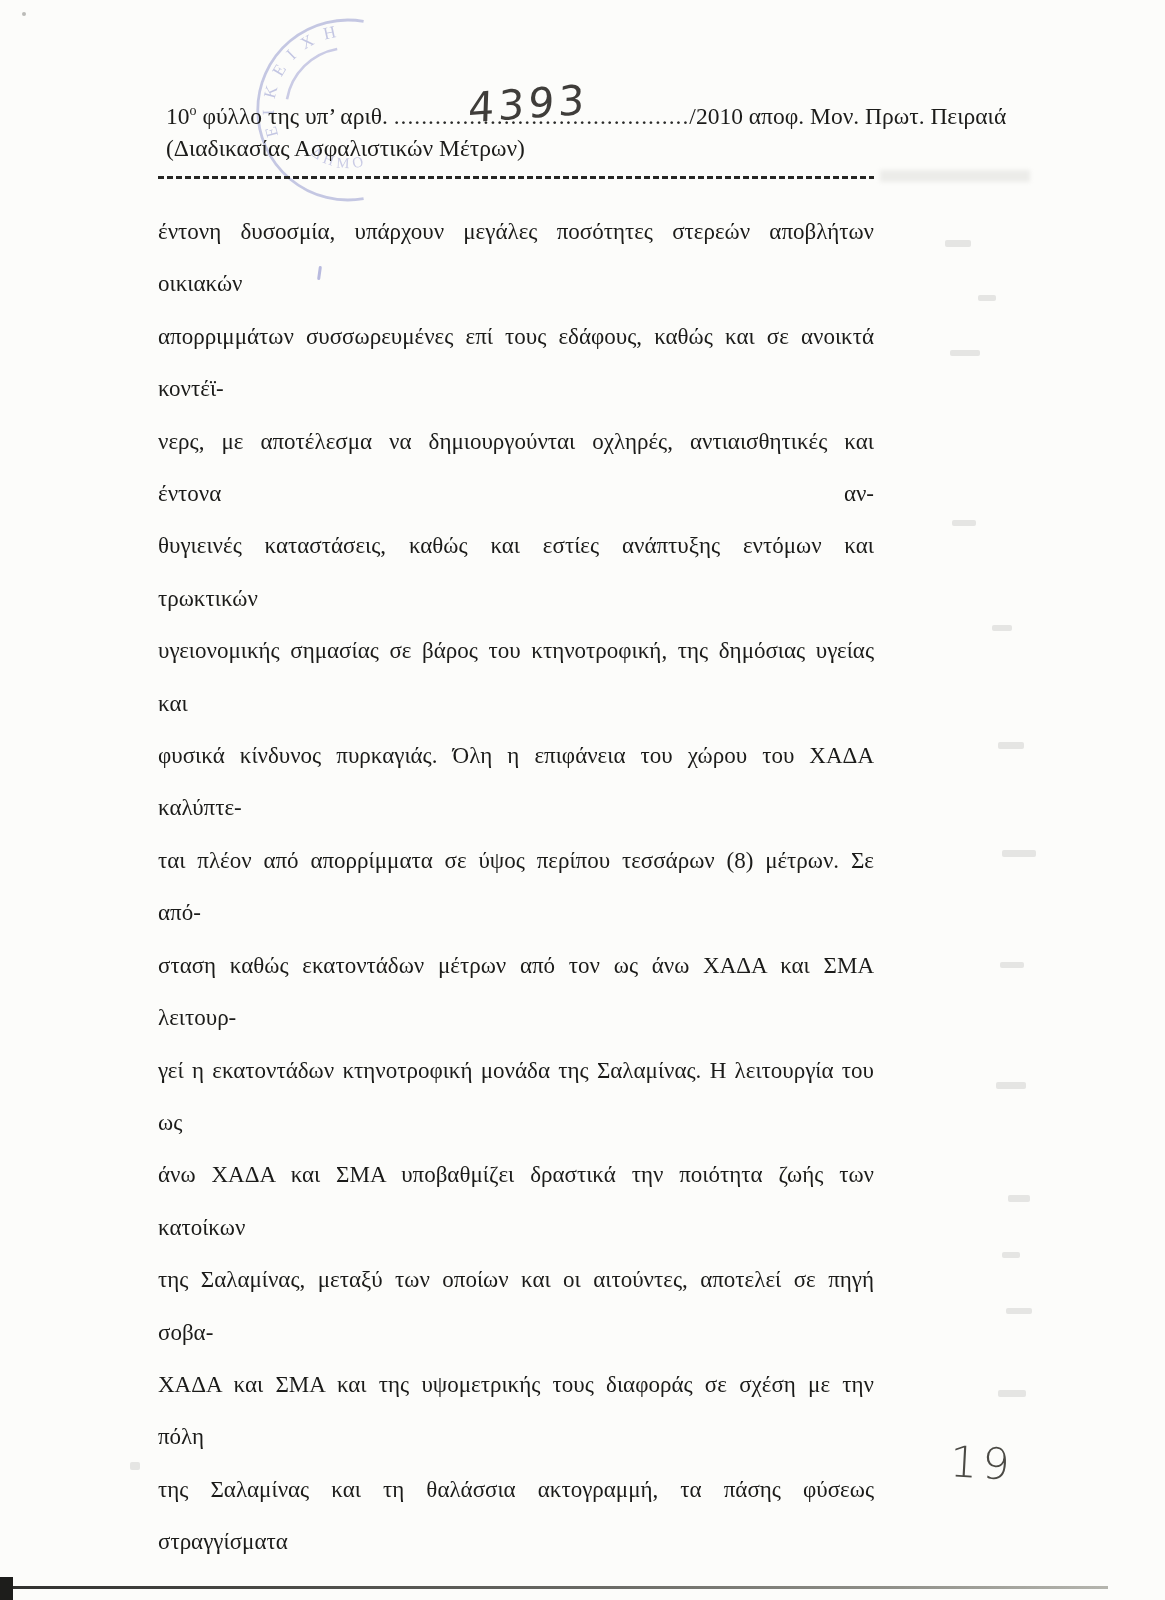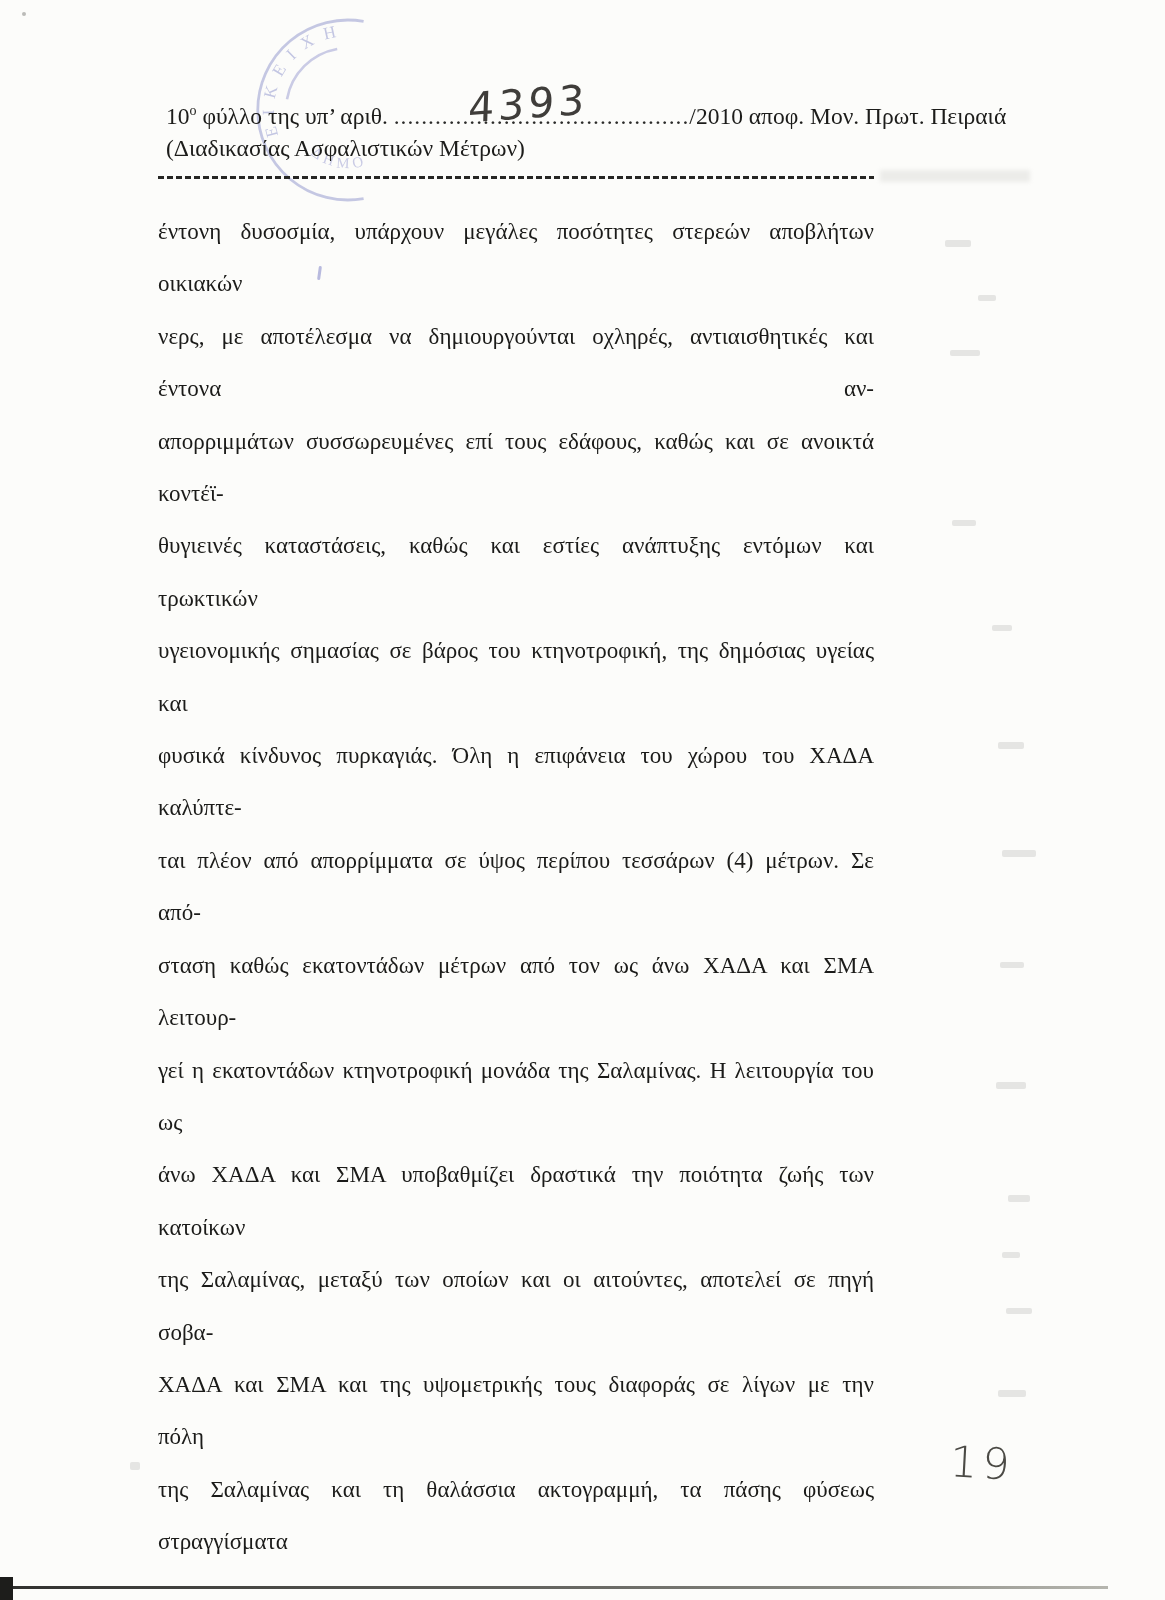--- a/index.html
+++ b/index.html
@@ -77,31 +77,31 @@
     </div>
     <div>(Διαδικασίας Ασφαλιστικών Μέτρων)</div>
   </div>
   <div class="handwritten-number">4393</div>
 
   <div class="dashed-sep"></div>
   <div class="sep-smudge"></div>
 
   <div class="body-text">
     <div class="line">έντονη δυσοσμία, υπάρχουν μεγάλες ποσότητες στερεών αποβλήτων οικιακών</div>
+    <div class="line">απορριμμάτων συσσωρευμένες επί τους εδάφους, καθώς και σε ανοικτά κοντέϊ-</div>
     <div class="line">νερς, με αποτέλεσμα να δημιουργούνται οχληρές, αντιαισθητικές και έντονα αν-</div>
-    <div class="line">απορριμμάτων συσσωρευμένες επί τους εδάφους, καθώς και σε ανοικτά κοντέϊ-</div>
     <div class="line">θυγιεινές καταστάσεις, καθώς και εστίες ανάπτυξης εντόμων και τρωκτικών</div>
     <div class="line">υγειονομικής σημασίας σε βάρος του κτηνοτροφική, της δημόσιας υγείας και</div>
     <div class="line">φυσικά κίνδυνος πυρκαγιάς. Όλη η επιφάνεια του χώρου του ΧΑΔΑ καλύπτε-</div>
-    <div class="line">ται πλέον από απορρίμματα σε ύψος περίπου τεσσάρων (4) μέτρων. Σε από-</div>
+    <div class="line">ται πλέον από απορρίμματα σε ύψος περίπου τεσσάρων (8) μέτρων. Σε από-</div>
     <div class="line">σταση καθώς εκατοντάδων μέτρων από τον ως άνω ΧΑΔΑ και ΣΜΑ λειτουρ-</div>
     <div class="line">γεί η εκατοντάδων κτηνοτροφική μονάδα της Σαλαμίνας. Η λειτουργία του ως</div>
     <div class="line">άνω ΧΑΔΑ και ΣΜΑ υποβαθμίζει δραστικά την ποιότητα ζωής των κατοίκων</div>
     <div class="line">της Σαλαμίνας, μεταξύ των οποίων και οι αιτούντες, αποτελεί σε πηγή σοβα-</div>
-    <div class="line">ΧΑΔΑ και ΣΜΑ και της υψομετρικής τους διαφοράς σε λίγων με την πόλη</div>
+    <div class="line">ΧΑΔΑ και ΣΜΑ και της υψομετρικής τους διαφοράς σε σχέση με την πόλη</div>
     <div class="line">της Σαλαμίνας και τη θαλάσσια ακτογραμμή, τα πάσης φύσεως στραγγίσματα</div>
 
   </div>
 
   <div class="speck" style="left:945px;top:240px;width:26px;height:7px;"></div>
   <div class="speck" style="left:978px;top:295px;width:18px;height:6px;"></div>
   <div class="speck" style="left:950px;top:350px;width:30px;height:6px;"></div>
   <div class="speck" style="left:952px;top:520px;width:24px;height:6px;"></div>
   <div class="speck" style="left:992px;top:625px;width:20px;height:6px;"></div>
   <div class="speck" style="left:998px;top:742px;width:26px;height:7px;"></div>

